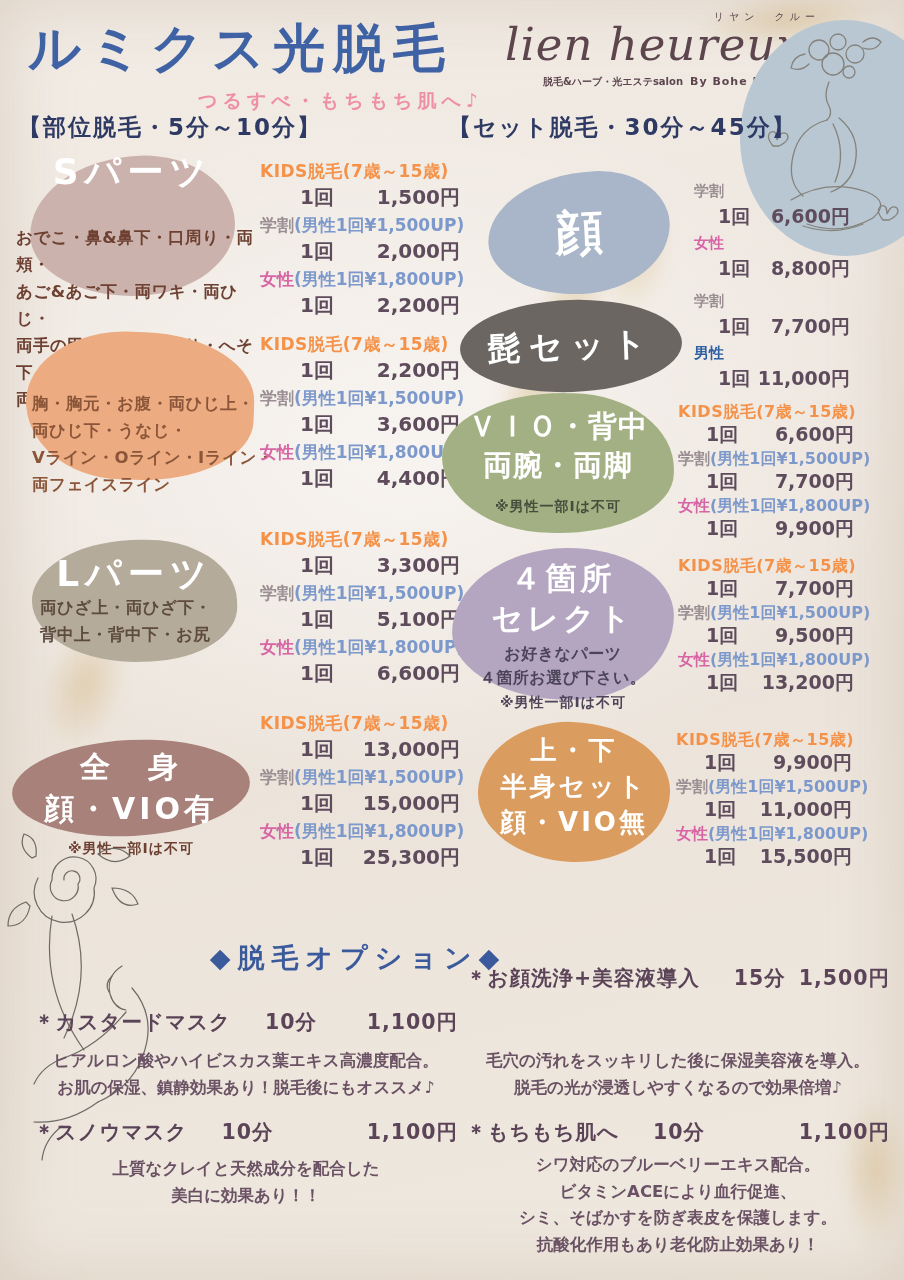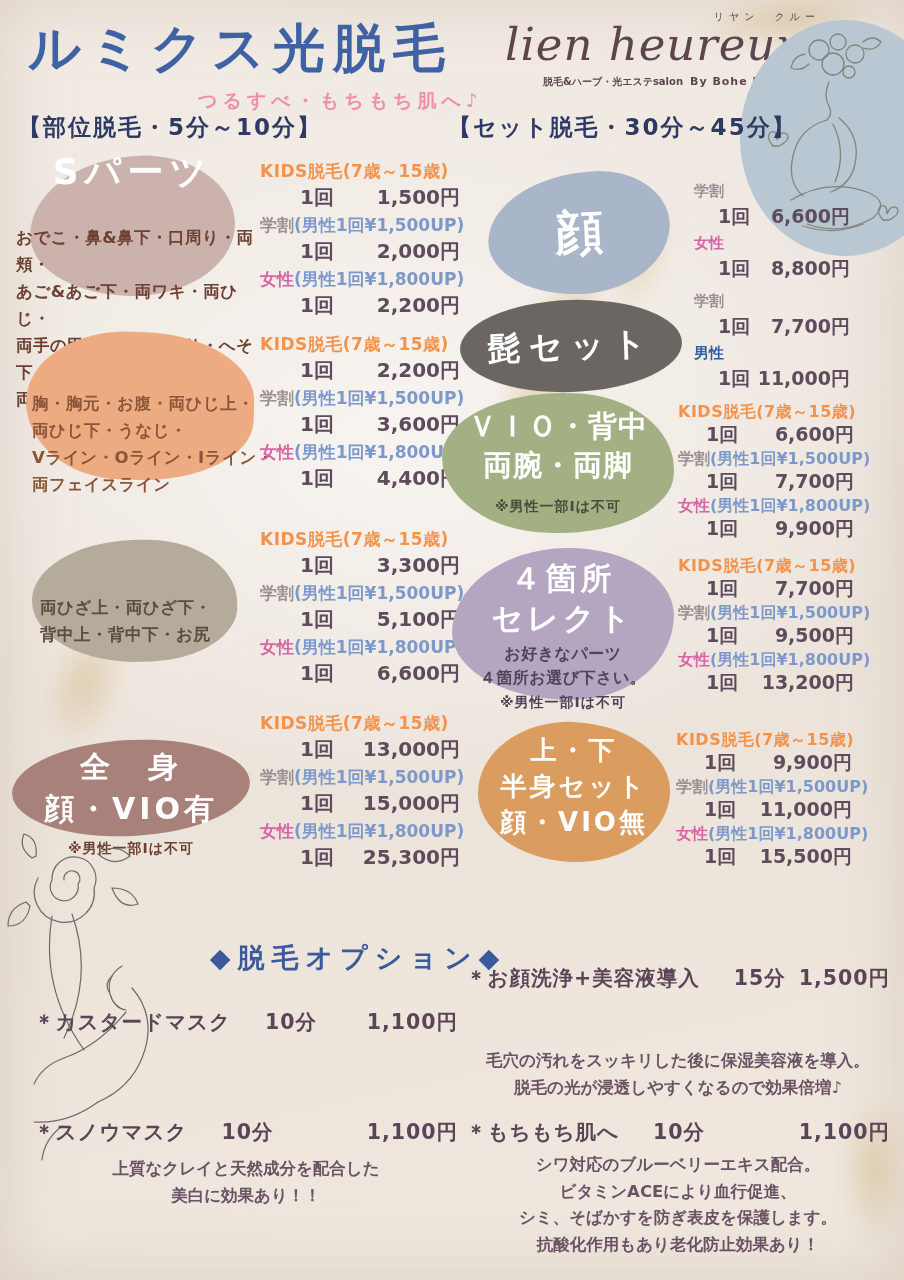--- a/index.html
+++ b/index.html
@@ -118,20 +118,21 @@
 両手の甲&amp;指・乳首周り・へそ下・
 両ひざ・両足の甲&amp;指</div>
 
   <div class="blob" style="left:26px; top:332px; width:228px; height:148px; background:#ecab80; border-radius:48% 52% 55% 45% / 52% 48% 45% 55%; transform:rotate(2deg);"></div>
   <div class="blob-desc" style="left:32px; top:390px; width:250px; color:#8a5538;">胸・胸元・お腹・両ひじ上・
 両ひじ下・うなじ・
 Vライン・Oライン・Iライン・
 両フェイスライン</div>
 
   <div class="blob" style="left:32px; top:540px; width:205px; height:122px; background:#b4ab9b; border-radius:52% 48% 45% 55% / 50% 55% 45% 55%; transform:rotate(-2deg);"></div>
+  <div class="blob-title" style="left:32px; top:550px; width:205px; font-size:36px; letter-spacing:6px;">Lパーツ</div>
   <div class="blob-desc" style="left:40px; top:594px; width:230px; color:#5d4b40;">両ひざ上・両ひざ下・
 背中上・背中下・お尻</div>
 
   <div class="blob" style="left:12px; top:740px; width:238px; height:96px; background:#a8827a; border-radius:50%; transform:rotate(-3deg);"></div>
   <div class="blob-title" style="left:12px; top:746px; width:238px; font-size:30px; line-height:1.4; letter-spacing:4px;">全　身
 顔・VIO有</div>
   <div class="blob-note" style="left:12px; top:840px; width:238px; color:#6d4031;">※男性一部Iは不可</div>
 
   <div class="price-block" style="left:260px; top:160px;">
     <div class="kids-label">KIDS脱毛(7歳～15歳)</div>
@@ -321,20 +322,22 @@
     <path d="M60,308 q-18,14 -20,34"></path>
   </svg>
 
   <div class="abs opt-heading">◆脱毛オプション◆</div>
 
   <div class="opt-name-row" style="left:34px; top:1008px; width:424px;">
     <span>＊カスタードマスク</span>
     <span class="dur">10分</span>
     <span class="oprice">1,100円</span>
   </div>
+  <div class="opt-desc" style="left:24px; top:1048px; width:444px;">ヒアルロン酸やハイビスカス葉エキス高濃度配合。
+お肌の保湿、鎮静効果あり！脱毛後にもオススメ♪</div>
 
   <div class="opt-name-row" style="left:34px; top:1118px; width:424px;">
     <span>＊スノウマスク</span>
     <span class="dur">10分</span>
     <span class="oprice">1,100円</span>
   </div>
   <div class="opt-desc" style="left:24px; top:1156px; width:444px;">上質なクレイと天然成分を配合した
 美白に効果あり！！</div>
 
   <div class="opt-name-row" style="left:466px; top:964px; width:424px;">

